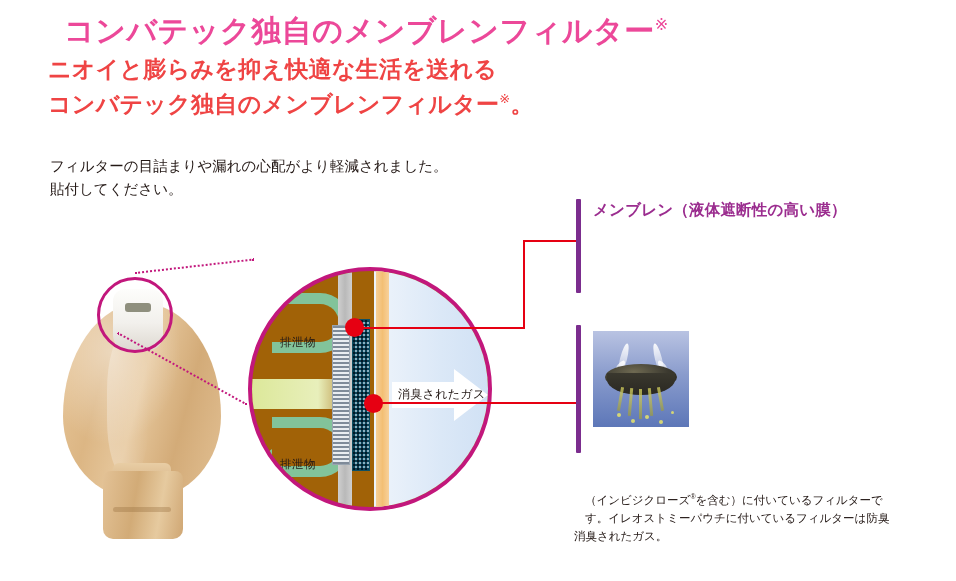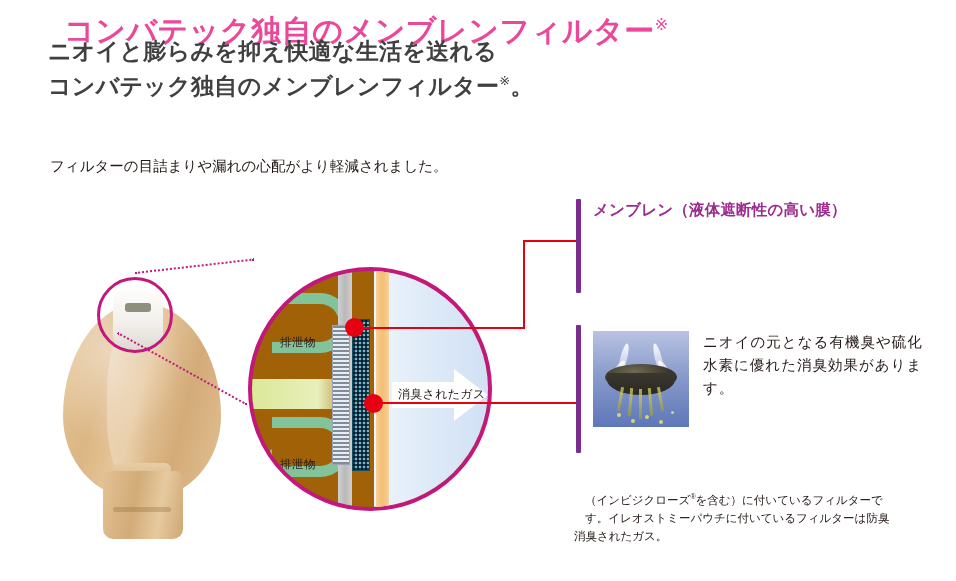--- a/index.html
+++ b/index.html
@@ -12,22 +12,22 @@
   .stage{position:absolute;left:0;top:0;width:956px;height:581px;}
 
   
   #main-title{
     position:absolute;left:64px;top:4px;width:640px;
     font-size:30px;line-height:42px;color:#ec4899;font-weight:700;
     letter-spacing:.5px;white-space:nowrap;
   }
   #main-title .sup{font-size:16px;vertical-align:super;font-weight:400;}
   #subtitle{
-    position:absolute;left:48px;top:36px;width:620px;
-    font-size:23px;line-height:30px;color:#404040;font-weight:700;
+    position:absolute;left:48px;top:54px;width:620px;
+    font-size:23px;line-height:30px;color:#ef4444;font-weight:700;
     letter-spacing:.3px;
   }
   #subtitle .sup{font-size:13px;vertical-align:super;font-weight:400;}
 
   #intro-text{
     position:absolute;left:50px;top:155px;width:470px;
     font-size:14.5px;line-height:23px;color:#231815;font-weight:400;
   }
 
   
@@ -214,20 +214,21 @@
     <span>コンバテック独自のメンブレンフィルター</span><span class="sup">※</span>
   </div>
 
   <div id="subtitle">
     <div>ニオイと膨らみを抑え快適な生活を送れる</div>
     <div><span>コンバテック独自のメンブレンフィルター</span><span class="sup">※</span><span>。</span></div>
   </div>
 
   <div id="intro-text">
     <div>フィルターの目詰まりや漏れの心配がより軽減されました。</div>
+    <div>貼付してください。</div>
   </div>
 
   <div id="pouch">
     <div class="bag"></div>
     <div class="bag-fold"></div>
     <div class="clip-neck"></div>
     <div class="clip"></div>
     <div class="clip-line"></div>
     <div class="filter-cap"></div>
     <div class="filter-slot"></div>
@@ -295,21 +296,20 @@
           <div class="stream" style="left:36px;top:57px;height:28px;transform:rotate(5deg);"></div>
           <div class="stream" style="left:46px;top:58px;height:30px;"></div>
           <div class="stream" style="left:56px;top:57px;height:28px;transform:rotate(-5deg);"></div>
           <div class="stream" style="left:66px;top:56px;height:24px;transform:rotate(-10deg);"></div>
           <div class="sm" style="left:24px;top:82px;width:4px;height:4px;"></div>
           <div class="sm" style="left:38px;top:88px;width:4px;height:4px;"></div>
           <div class="sm" style="left:52px;top:84px;width:4px;height:4px;"></div>
           <div class="sm" style="left:66px;top:89px;width:4px;height:4px;"></div>
           <div class="sm" style="left:78px;top:80px;width:3px;height:3px;"></div>
         </div>
-        <div id="filter-text">ニオイの元となる有機臭や硫化水素に優れた消臭効果があります。</div>
       </div>
     </div>
   </div>
 
   <div id="footnote">
     <span class="ind"><span>（インビジクローズ</span><span class="reg">®</span><span>を含む）に付いているフィルターで</span></span>
     <span class="ind">す。イレオストミーパウチに付いているフィルターは防臭</span>
     <span>消臭されたガス。</span>
   </div>
 

